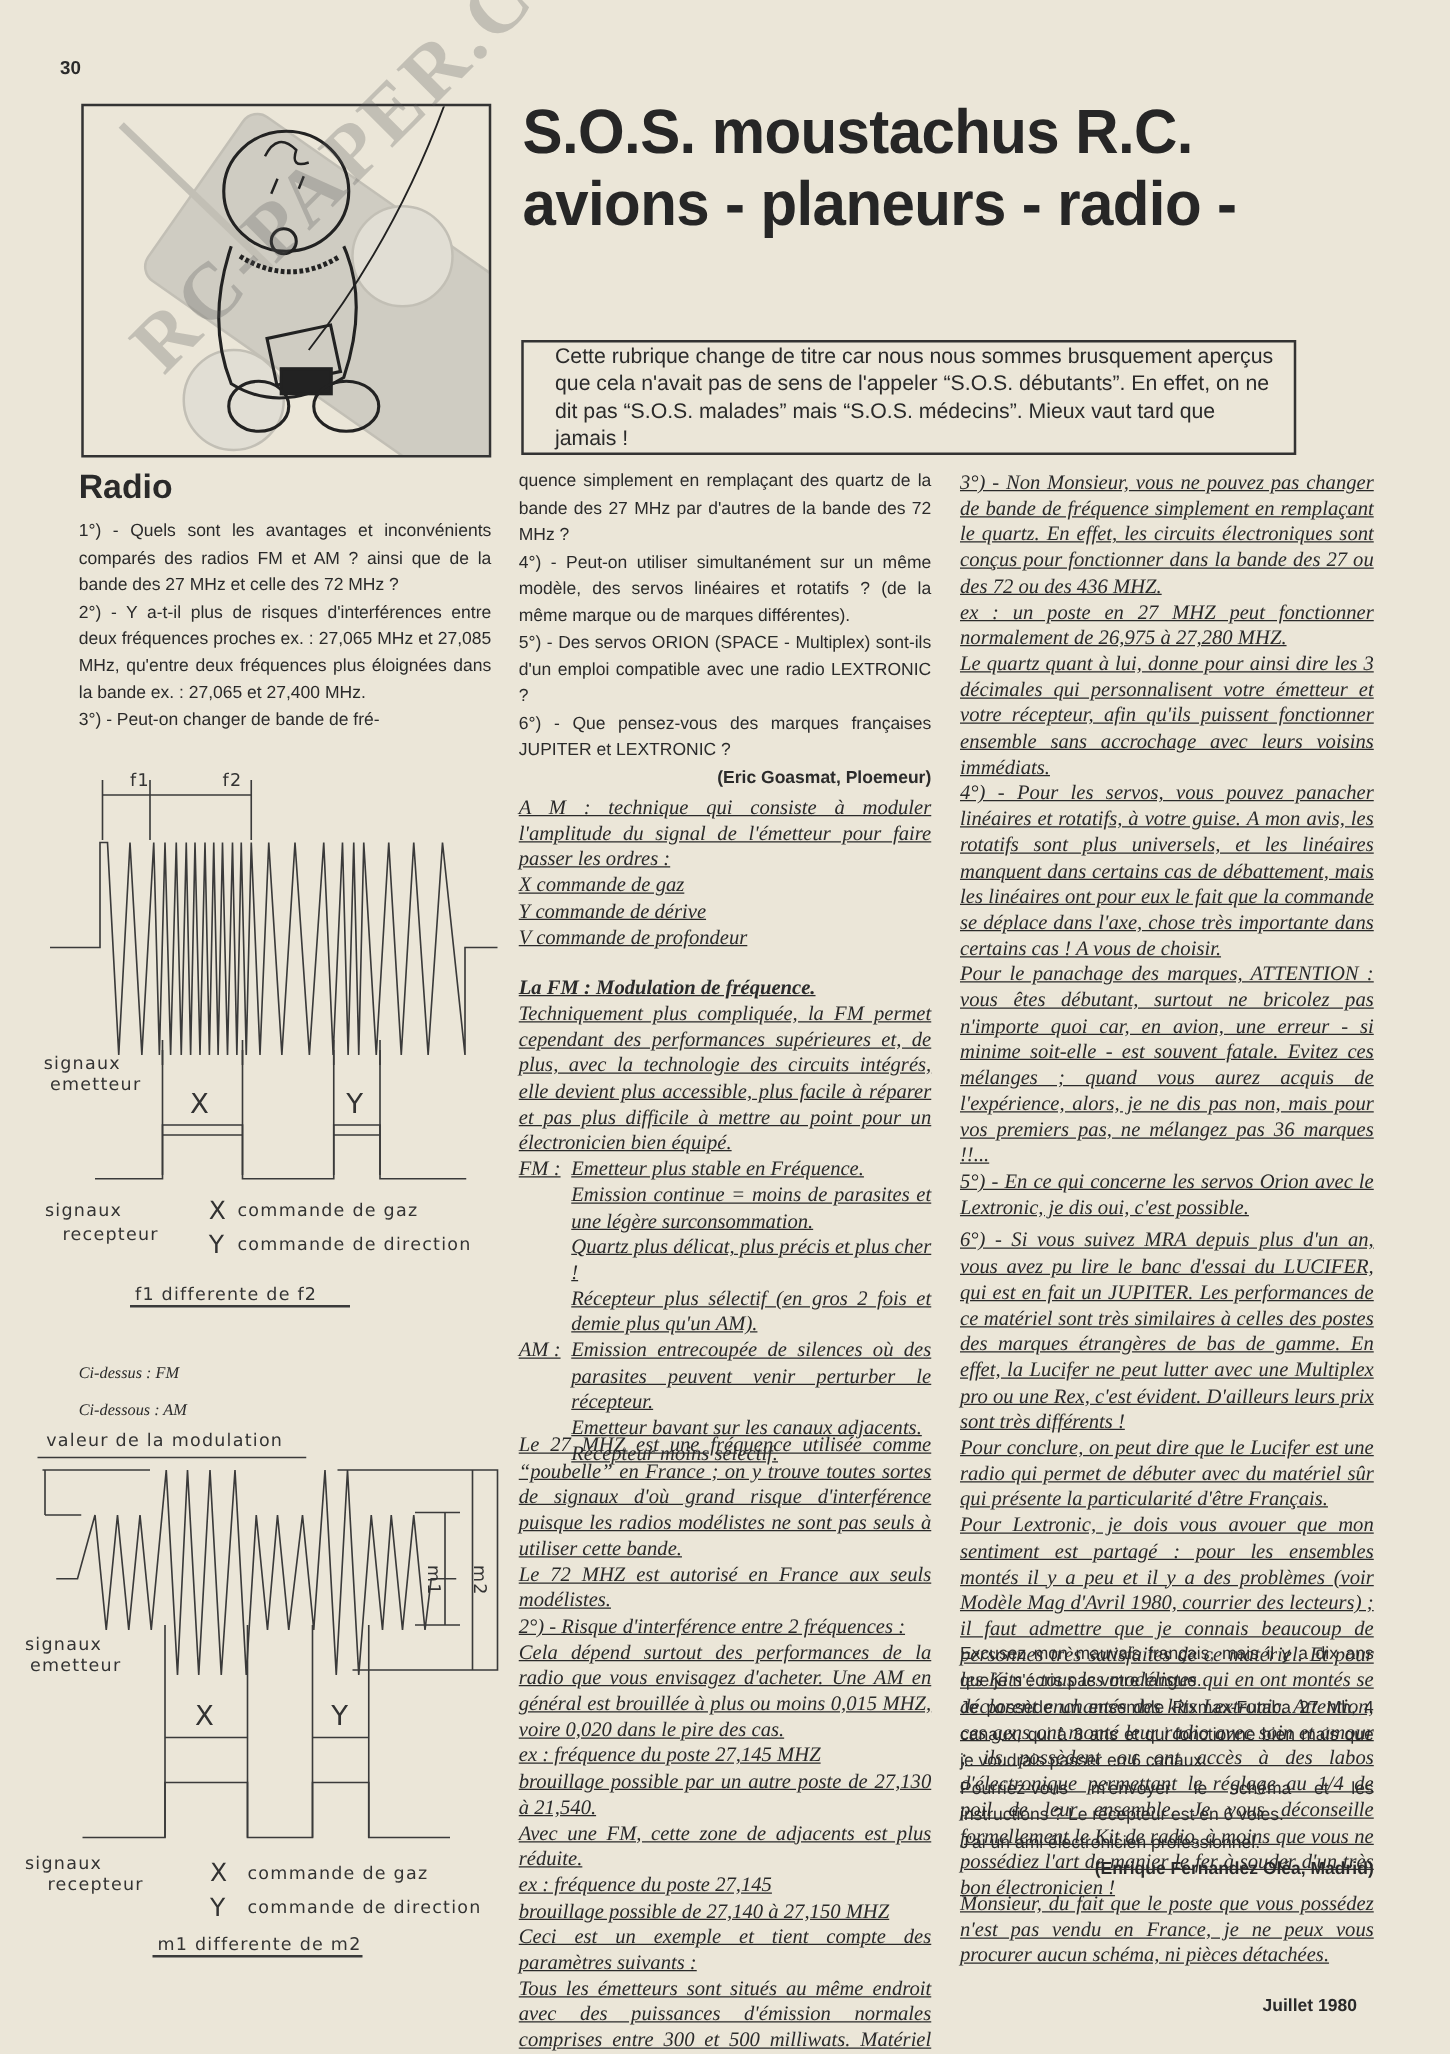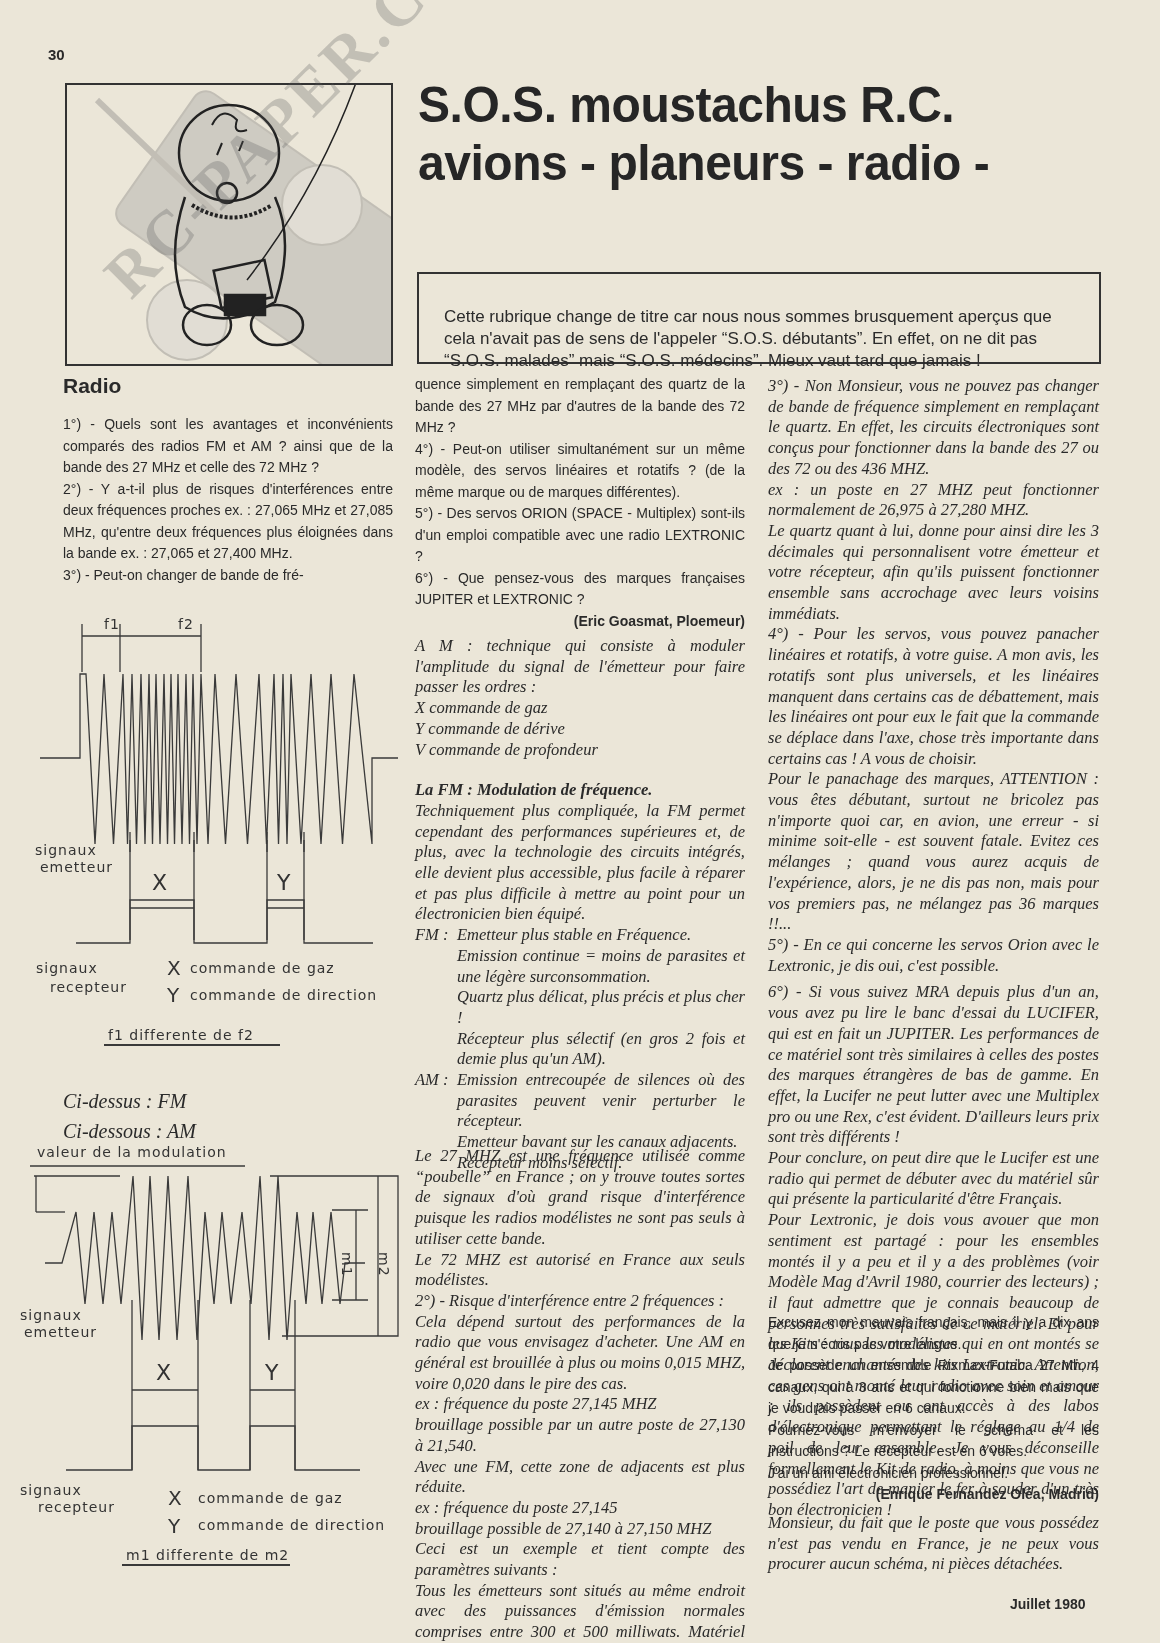--- a/index.html
+++ b/index.html
@@ -7,36 +7,36 @@
     width: 1160px; height: 1643px; position: relative; overflow: hidden;
     background: #ebe6d8;
     color: #2a2a2a;
     font-family: "Liberation Sans", sans-serif;
   }
   .abs { position: absolute; }
   .page-num { left: 48px; top: 46px; font-weight: bold; font-size: 15px; }
   .footer-date { left: 1010px; top: 1596px; font-weight: bold; font-size: 14px; }
   .title { left: 418px; top: 76px; font-weight: bold; font-size: 50px; line-height: 58px; letter-spacing: -0.5px; color: #262626; font-family: "Liberation Sans", sans-serif; transform: scaleX(0.96); transform-origin: left top; }
   .illus-box { left: 65px; top: 83px; width: 328px; height: 283px; border: 2px solid #333; box-sizing: border-box; overflow: hidden; }
-  .intro-box { left: 417px; top: 272px; width: 684px; height: 92px; border: 2px solid #333; box-sizing: border-box; padding: 32px 16px 0 25px; font-size: 17px; line-height: 22px; }
+  .intro-box { left: 417px; top: 272px; width: 620px; height: 92px; border: 2px solid #333; box-sizing: border-box; padding: 0 16px 0 25px; font-size: 17px; line-height: 22px; }
   .col { font-size: 14px; line-height: 21.5px; text-align: justify; }
   .col p { margin: 0; }
   .sans { font-family: "Liberation Sans", sans-serif; }
-  .serif-i { font-family: "Liberation Serif", serif; font-style: italic; font-size: 16.5px; line-height: 20.7px; }
-  .radio-head { left: 63px; top: 374px; font-weight: bold; font-size: 21px; }
+  .serif-i { font-family: "Liberation Serif", serif; font-style: italic; font-size: 16.5px; line-height: 20.7px; text-decoration: underline; }
+  .radio-head { left: 63px; top: 374px; font-weight: bold; font-size: 27px; }
   .col1 { left: 63px; top: 414px; width: 330px; }
   .col2a { left: 415px; top: 374px; width: 330px; }
   .col2b { left: 415px; top: 636px; width: 330px; }
   .col2c { left: 415px; top: 1146px; width: 330px; }
   .col3a { left: 768px; top: 376px; width: 331px; }
   .col3b { left: 768px; top: 1312px; width: 331px; }
   .col3c { left: 768px; top: 1513px; width: 331px; }
   .sig { text-align: right; font-weight: bold; font-family: "Liberation Sans", sans-serif; font-style: normal; }
   .hand { font-family: "DejaVu Sans", sans-serif; font-size: 14px; color: #333; letter-spacing: 1px; }
-  .diagram-label { font-family: "Liberation Serif", serif; font-style: italic; font-size: 20px; }
+  .diagram-label { font-family: "Liberation Serif", serif; font-style: italic; font-size: 13px; }
   svg line, svg polyline, svg path { stroke: #3a3a3a; fill: none; stroke-width: 1.3; }
   .watermark { left: 90px; top: 260px; transform: rotate(-45deg); transform-origin: left top; font-family: "Liberation Serif", serif; font-weight: bold; font-size: 64px; color: rgba(90,90,90,0.28); letter-spacing: 4px; white-space: nowrap; pointer-events: none; }
 </style>
 </head>
 <body>
 
 <div class="abs page-num">30</div>
 
 <div class="abs illus-box">
   <svg width="328" height="283" viewBox="0 0 328 283">

